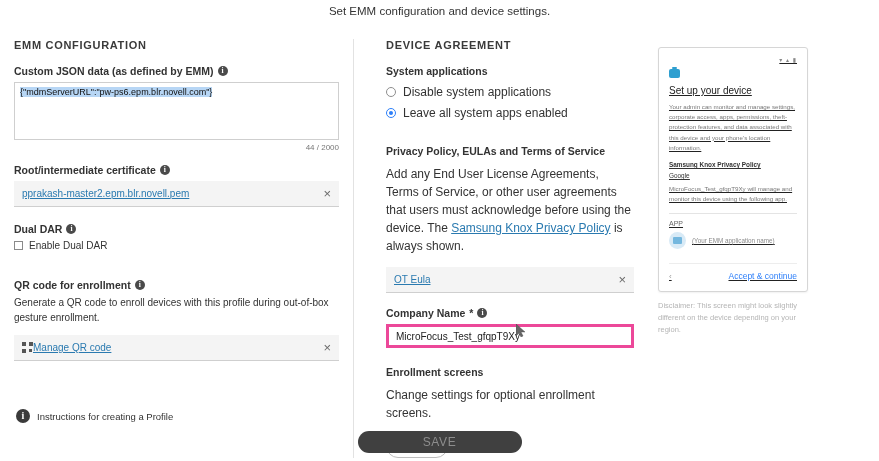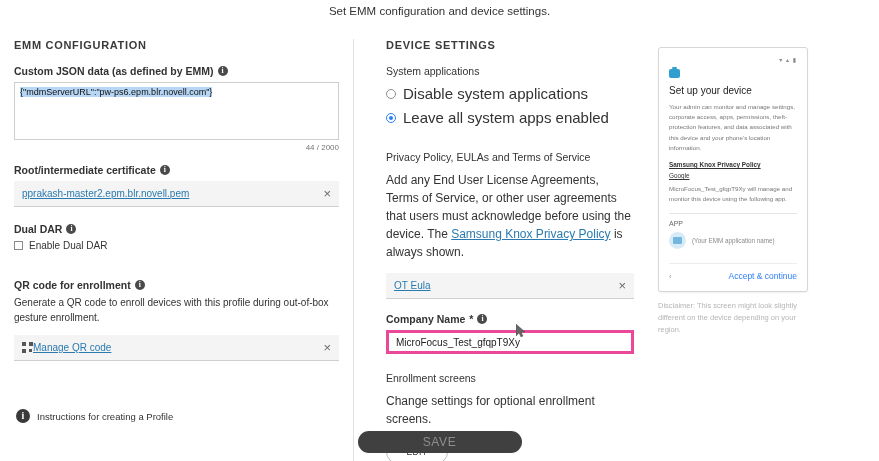--- a/index.html
+++ b/index.html
@@ -141,21 +141,21 @@
   }
   .cbox-label { font-size: 10px; color: #333; }
   .helper-text {
     font-size: 10px;
     color: #333;
     line-height: 1.45;
     margin-bottom: 10px;
   }
   .sub-label {
     font-size: 10.5px;
-    font-weight: normal;
+    font-weight: bold;
     color: #333;
     margin-bottom: 8px;
   }
   .radio-row {
     display: flex;
     align-items: center;
     gap: 7px;
     margin-bottom: 7px;
   }
   .radio {
@@ -168,21 +168,21 @@
   }
   .radio.checked { border-color: #2d7ff9; }
   .radio.checked::after {
     content: "";
     position: absolute;
     left: 2px; top: 2px;
     width: 4px; height: 4px;
     border-radius: 50%;
     background: #2d7ff9;
   }
-  .radio-label { font-size: 15px; color: #333; }
+  .radio-label { font-size: 12px; color: #333; }
   .block-gap { height: 18px; }
   .para { font-size: 12px; color: #333; line-height: 1.5; }
   .para a { color: #2a7ab0; text-decoration: underline; }
   .btn-outline {
     display: inline-block;
     border: 1px solid #bdbdbd;
     border-radius: 14px;
     background: #fff;
     font-size: 8.5px;
     letter-spacing: .4px;
@@ -203,20 +203,21 @@
   }
   .req-star { color: #333; }
   .phone {
     width: 150px;
     border: 1px solid #d6d6d6;
     border-radius: 3px;
     background: #fff;
     padding: 8px 10px 10px 10px;
     position: relative;
     box-shadow: 0 1px 2px rgba(0,0,0,.06);
+    text-decoration: underline;
   }
   .phone-status {
     text-align: right;
     font-size: 6px;
     color: #888;
     margin-bottom: 6px;
     letter-spacing: 1px;
   }
   .phone-icon {
     width: 11px; height: 9px;
@@ -400,21 +401,21 @@
       <div class="linkrow">
         <span class="left-group">
           <span class="qr-glyph"></span>
           <a href="#">Manage QR code</a>
         </span>
         <span class="close-x">×</span>
       </div>
     </div>
 
     <div class="col-mid">
-      <div class="section-title">DEVICE SETTINGS</div>
+      <div class="section-title">DEVICE AGREEMENT</div>
 
       <div class="sub-label">System applications</div>
 
       <div class="radio-row">
         <span class="radio"></span>
         <span class="radio-label">Disable system applications</span>
       </div>
       <div class="radio-row">
         <span class="radio checked"></span>
         <span class="radio-label">Leave all system apps enabled</span>

